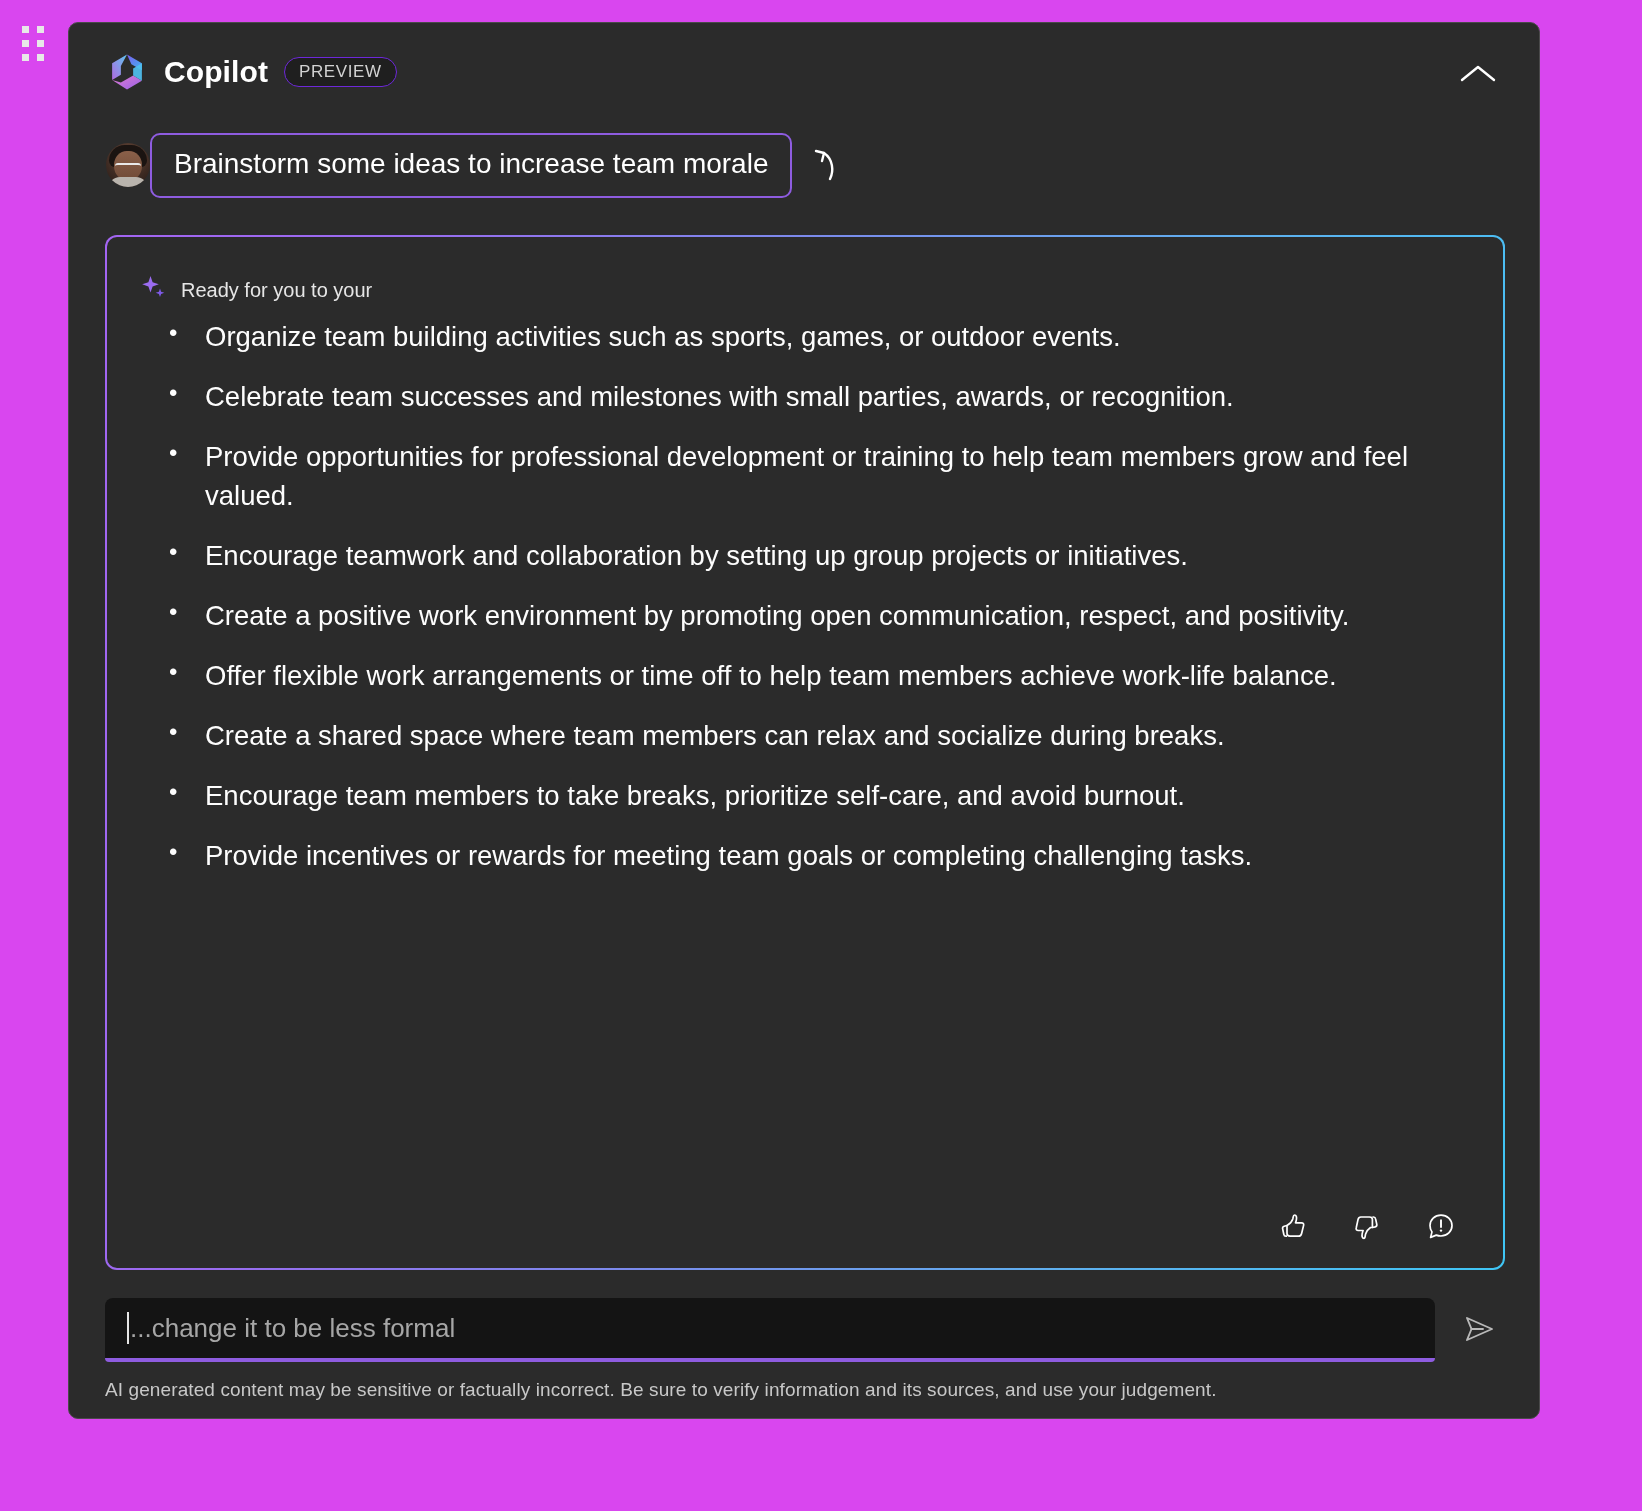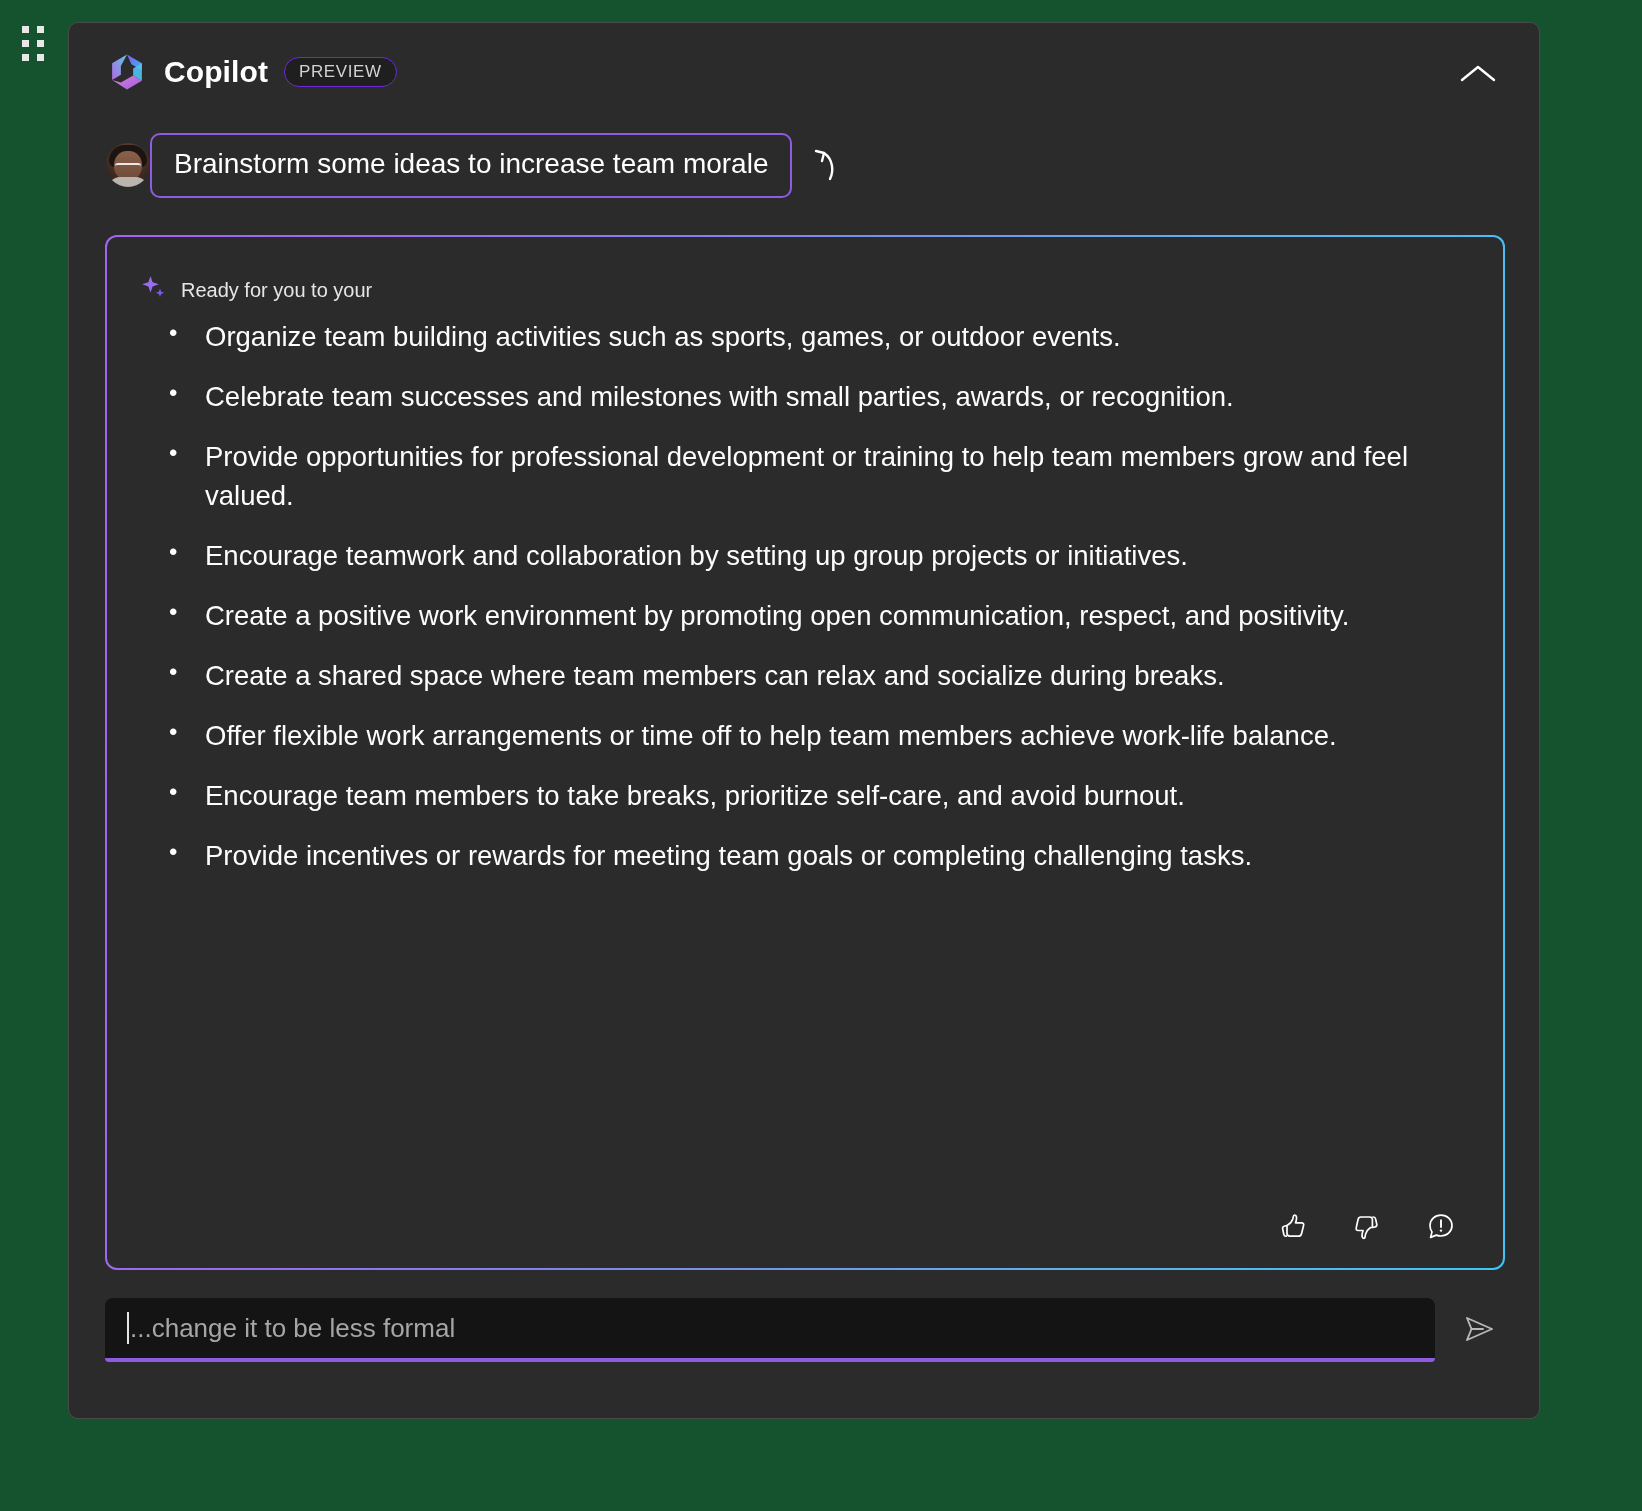--- a/index.html
+++ b/index.html
@@ -2,21 +2,21 @@
 <html><head>
 <meta charset="utf-8">
 <style>
   * { box-sizing: border-box; margin: 0; padding: 0; }
   html, body {
     width: 1642px; height: 1511px;
     background: #202020;
     font-family: "Liberation Sans", sans-serif;
     overflow: hidden;
   }
-  .root { position: relative; width: 1642px; height: 1511px; background: #14532d; }
+  .root { position: relative; width: 1642px; height: 1511px; background: #d946ef; }
 
   
   .drag-handle {
     position: absolute; left: 22px; top: 26px;
     width: 26px; height: 40px;
     display: grid; grid-template-columns: 7px 7px; grid-template-rows: 7px 7px 7px;
     gap: 7px 8px; align-content: start;
   }
   .drag-handle i { display: block; width: 7px; height: 7px; background: #e8e8e8; }
 
@@ -221,22 +221,22 @@
           </span>
           <span class="ready-label">Ready for you to your</span>
         </div>
 
         <ul class="ideas">
           <li><span>Organize team building activities such as sports, games, or outdoor events.</span></li>
           <li><span>Celebrate team successes and milestones with small parties, awards, or recognition.</span></li>
           <li><span>Provide opportunities for professional development or training to help team members grow and feel valued.</span></li>
           <li><span>Encourage teamwork and collaboration by setting up group projects or initiatives.</span></li>
           <li><span>Create a positive work environment by promoting open communication, respect, and positivity.</span></li>
+          <li><span>Offer flexible work arrangements or time off to help team members achieve work-life balance.</span></li>
           <li><span>Create a shared space where team members can relax and socialize during breaks.</span></li>
-          <li><span>Offer flexible work arrangements or time off to help team members achieve work-life balance.</span></li>
           <li><span>Encourage team members to take breaks, prioritize self-care, and avoid burnout.</span></li>
           <li><span>Provide incentives or rewards for meeting team goals or completing challenging tasks.</span></li>
         </ul>
 
         <div class="fb-row">
           <button class="fb-btn">
             <span>
               <svg width="30" height="30" viewBox="0 0 30 30" fill="none" xmlns="http://www.w3.org/2000/svg">
                 <path d="M9 13.5 C9 13.5 13.5 11 14.8 7 C15.4 5 15 3 16.6 3 C18.2 3 18.9 5 18.4 7.6 C18.1 9.2 17.5 10.8 17.5 10.8 L23.5 10.8 C25.2 10.8 26 12 25.6 13.4 L23.6 21.5 C23.2 23.3 22.2 24.2 20.6 24.2 L12 24.2 C10.2 24.2 9 23.2 9 21.6 Z" stroke="#ffffff" stroke-width="1.7" stroke-linejoin="round"></path>
                 <path d="M9 13.5 L6.2 14.2 C5 14.5 4.4 15.3 4.6 16.6 L5.8 22.3 C6 23.5 6.8 24.2 8 24.2 L9 24.2" stroke="#ffffff" stroke-width="1.7" stroke-linejoin="round"></path>
@@ -273,15 +273,16 @@
       <button class="send-btn">
         <span>
           <svg width="40" height="40" viewBox="0 0 40 40" fill="none" xmlns="http://www.w3.org/2000/svg">
             <path d="M8 9 L33 20 L8 31 L12.5 20 Z" stroke="#b9b9b9" stroke-width="1.9" stroke-linejoin="round"></path>
             <path d="M12.5 20 L24 20" stroke="#b9b9b9" stroke-width="1.9" stroke-linecap="round"></path>
           </svg>
         </span>
       </button>
     </div>
 
+    <div class="disclaimer">AI generated content may be sensitive or factually incorrect. Be sure to verify information and its sources, and use your judgement.</div>
 
   </div>
 </div>
 
 </body></html>

